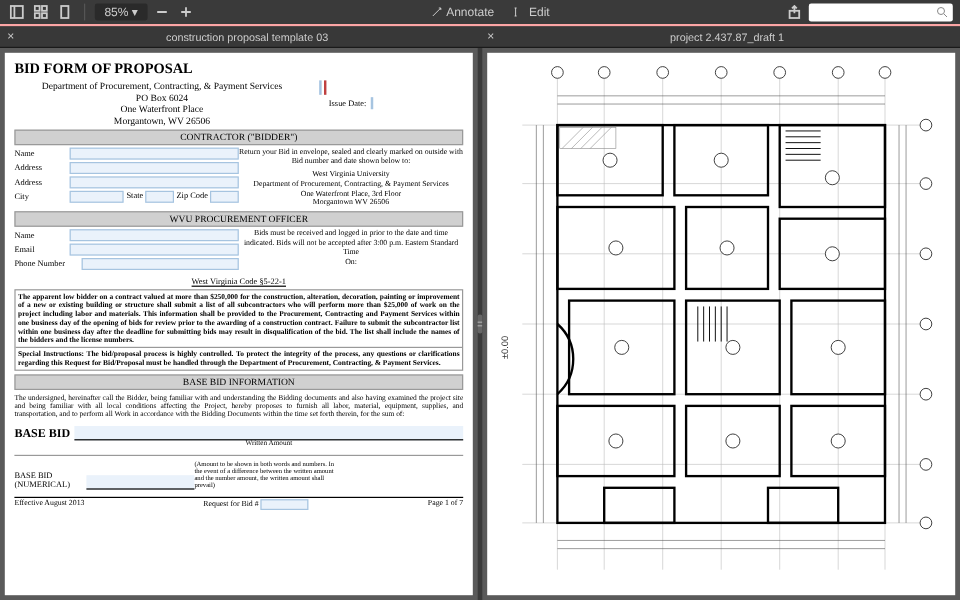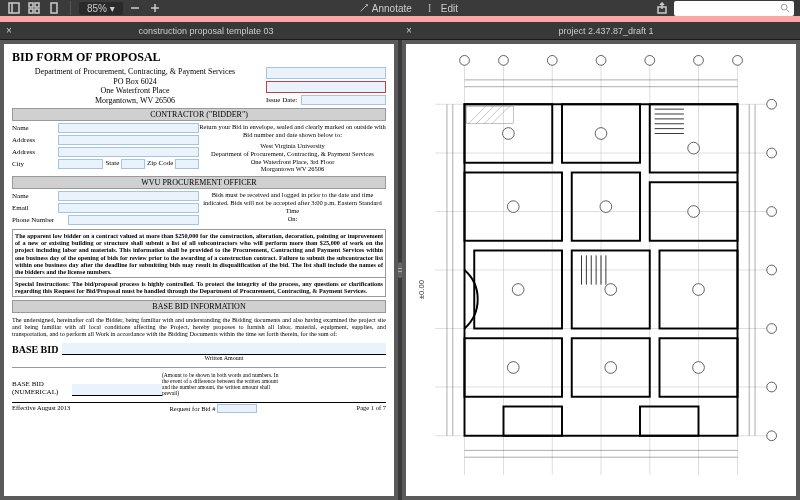--- a/index.html
+++ b/index.html
@@ -1,19 +1,19 @@
 <!DOCTYPE html>
 <html><head>
 <meta charset="utf-8">
 <style>
 * { box-sizing: border-box; margin: 0; padding: 0; }
 body { font-family: -apple-system, "Helvetica Neue", Arial, sans-serif; background: #2a2a2a; width: 800px; height: 500px; overflow: hidden; font-size: 10px; }
 
 
-.toolbar { height: 22px; background: #3a3a3a; display: flex; align-items: center; padding: 0 6px; gap: 4px; color: #ccc; border-bottom: 6px solid #fca5a5; }
+.toolbar { height: 22px; background: #3a3a3a; display: flex; align-items: center; padding: 0 6px; gap: 4px; color: #ccc; border-bottom: 2px solid #fca5a5; }
 .tool-ico { width: 16px; height: 16px; display: flex; align-items: center; justify-content: center; cursor: pointer; }
 .tool-ico svg { width: 12px; height: 12px; stroke: #ccc; fill: none; stroke-width: 1.5; }
 .zoom-box { background: #2a2a2a; padding: 1px 8px; border-radius: 2px; font-size: 10px; }
 .tool-sep { width: 1px; height: 14px; background: #555; margin: 0 4px; }
 .toolbar-spacer { flex: 1; }
 .toolbar-btn { display: flex; align-items: center; gap: 3px; font-size: 10px; cursor: pointer; padding: 2px 6px; }
 .search-box { background: #fff; width: 120px; height: 15px; border-radius: 2px; display: flex; align-items: center; justify-content: flex-end; padding: 0 4px; }
 .search-box svg { width: 10px; height: 10px; stroke: #888; fill: none; }
 
 
@@ -28,21 +28,21 @@
 .divider { width: 4px; background: #3a3a3a; cursor: col-resize; display: flex; align-items: center; justify-content: center; }
 .divider-handle { width: 8px; height: 16px; background: #666; border-radius: 2px; display: flex; flex-direction: column; align-items: center; justify-content: center; gap: 2px; position: relative; left: 0; }
 .divider-handle::before, .divider-handle::after { content: ""; width: 4px; height: 1px; background: #aaa; }
 
 
 .doc-page { background: #fff; width: 100%; height: 100%; padding: 6px 8px; font-family: "Times New Roman", serif; color: #000; overflow: hidden; }
 .doc-title { font-weight: bold; font-size: 12px; margin-bottom: 2px; }
 .doc-sub { text-align: center; font-size: 8px; line-height: 1.2; }
 .header-row { display: flex; gap: 8px; margin-top: 2px; }
 .header-left { flex: 1; }
-.header-right { width: 120px; display: flex; flex-direction: column; gap: 2px; }
+.header-right { width: 120px; display: flex; flex-direction: row; gap: 2px; }
 .hfield { height: 12px; border: 1px solid #a6c4e0; background: #eaf2fb; }
 .hfield.red { border: 1px solid #c04040; }
 .issue { display: flex; align-items: center; gap: 4px; font-size: 7px; }
 .issue .hfield { flex: 1; height: 10px; }
 
 .sectionbar { background: #d0d0d0; text-align: center; font-size: 8px; padding: 1px 0; margin-top: 3px; border: 1px solid #999; }
 .two-col { display: flex; gap: 0; margin-top: 2px; }
 .col { flex: 1; }
 .frow { display: flex; align-items: center; gap: 4px; margin-bottom: 2px; font-size: 7px; }
 .frow label { width: 42px; }
@@ -218,20 +218,21 @@
               <label style="width:52px">Phone Number</label>
               <div class="hfield"></div>
             </div>
         </div>
         <div class="col rtext">
           <div>Bids must be received and logged in prior to the date and time indicated. Bids will not be accepted after 3:00 p.m. Eastern Standard Time</div>
           <div>On:</div>
         </div>
       </div>
 
+      <div class="legalcode">West Virginia Code §5-22-1</div>
       <div class="legal">
         <b>The apparent low bidder on a contract valued at more than $250,000 for the construction, alteration, decoration, painting or improvement of a new or existing building or structure shall submit a list of all subcontractors who will perform more than $25,000 of work on the project including labor and materials. This information shall be provided to the Procurement, Contracting and Payment Services within one business day of the opening of bids for review prior to the awarding of a construction contract. Failure to submit the subcontractor list within one business day after the deadline for submitting bids may result in disqualification of the bid. The list shall include the names of the bidders and the license numbers.</b>
         <div style="border-top:1px solid #999;margin:2px -2px;"></div>
         <b>Special Instructions: The bid/proposal process is highly controlled. To protect the integrity of the process, any questions or clarifications regarding this Request for Bid/Proposal must be handled through the Department of Procurement, Contracting, &amp; Payment Services.</b>
       </div>
 
       <div class="sectionbar">BASE BID INFORMATION</div>
       <div class="legal" style="border:none;padding:1px 0">The undersigned, hereinafter call the Bidder, being familiar with and understanding the Bidding documents and also having examined the project site and being familiar with all local conditions affecting the Project, hereby proposes to furnish all labor, material, equipment, supplies, and transportation, and to perform all Work in accordance with the Bidding Documents within the time set forth therein, for the sum of:</div>
 
       <div class="bidrow">

